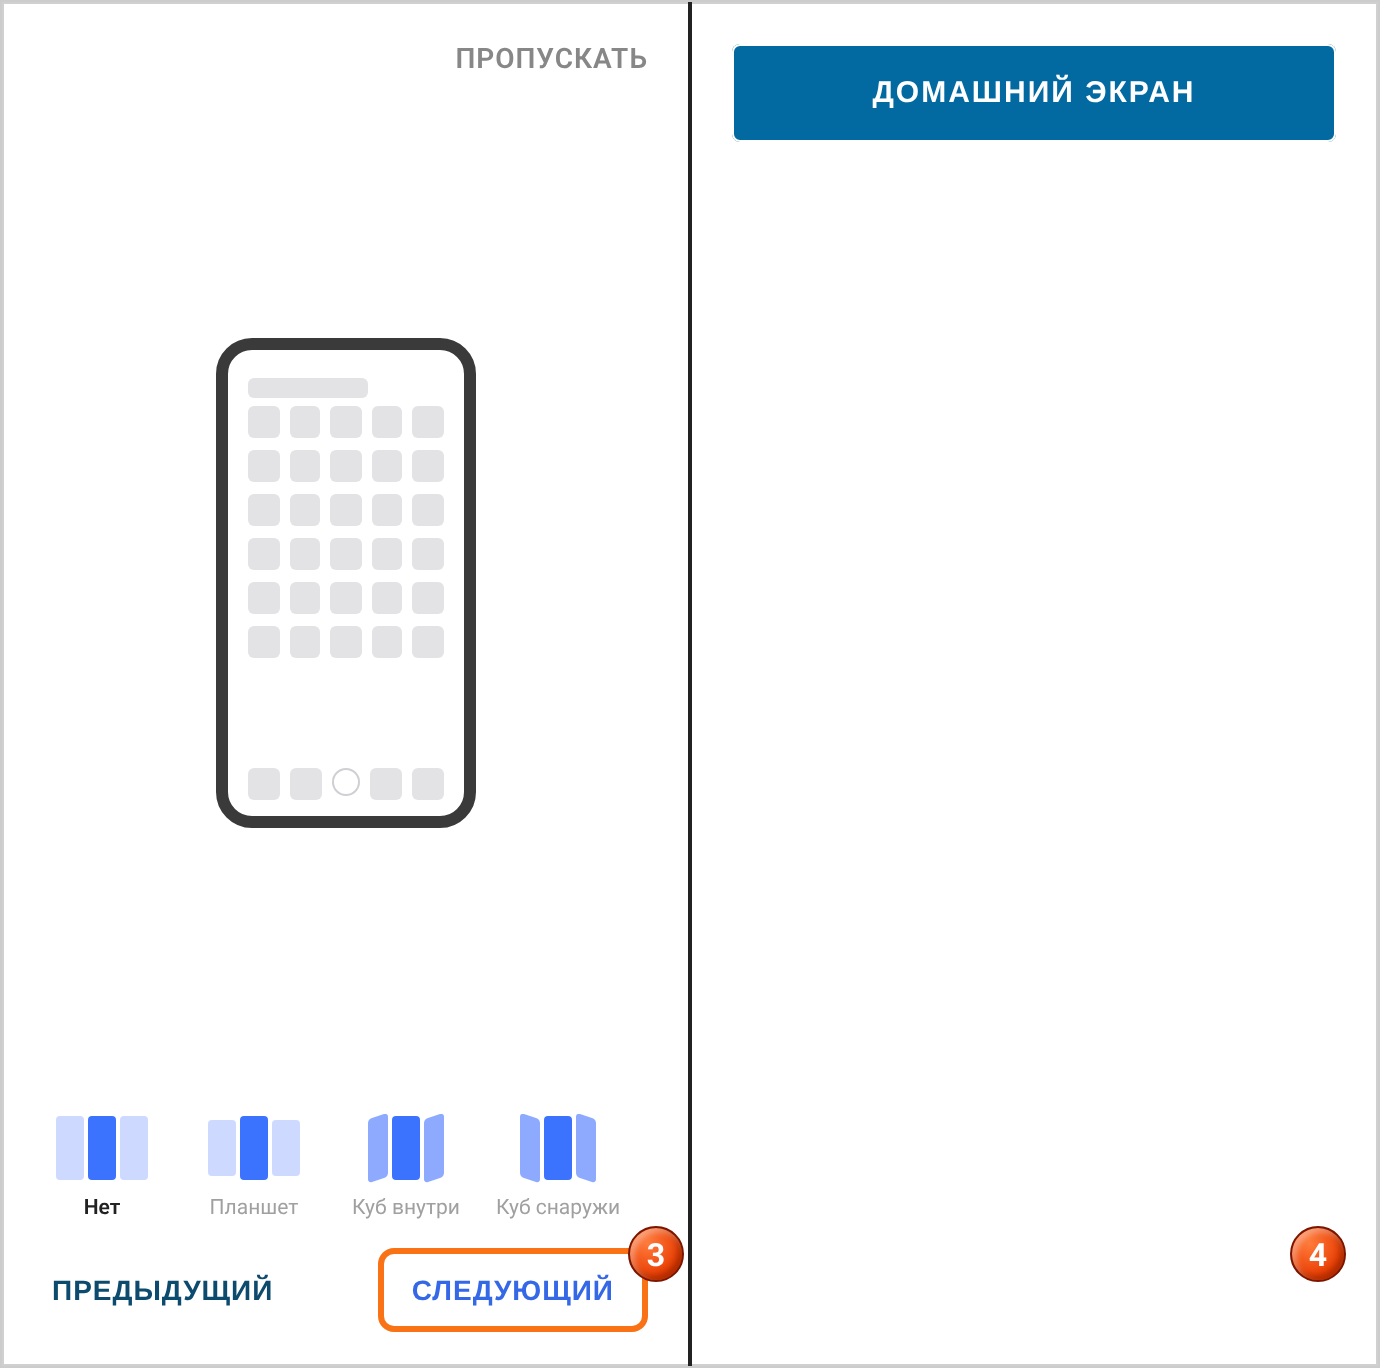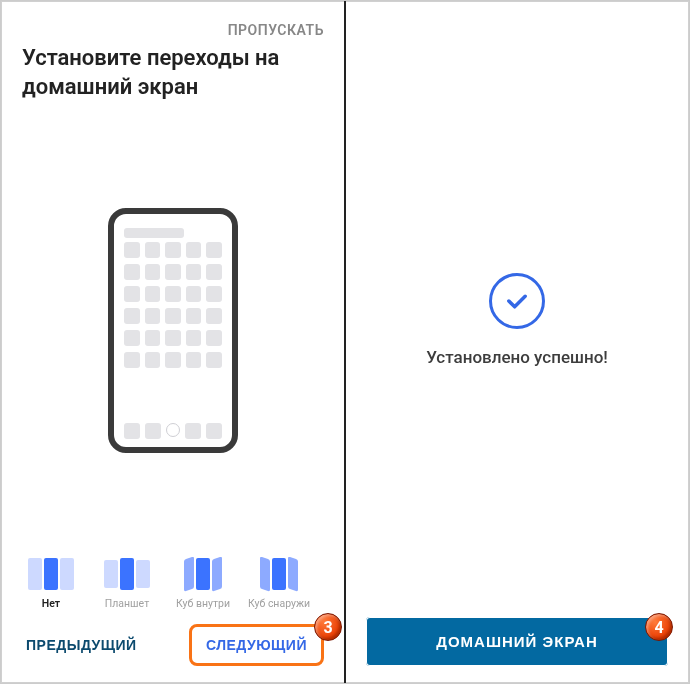--- a/index.html
+++ b/index.html
@@ -157,21 +157,20 @@
   .badge3 { left: 313px; bottom: 42px; }
   .badge4 { right: 16px; bottom: 42px; }
 
   .tlabel { white-space: nowrap; }
 </style>
 </head>
 <body>
 
 <div class="pane">
   <div class="skip">ПРОПУСКАТЬ</div>
-  <div class="title">Установите переходы на домашний экран</div>
 
   <div class="phone-wrap">
     <div class="phone">
       <div class="wide"></div>
       <div class="grid">
         <div class="row">
             <div class="icon"></div>
             <div class="icon"></div>
             <div class="icon"></div>
             <div class="icon"></div>
@@ -259,27 +258,19 @@
 
   </div>
 
   <div class="nav-row">
     <button class="prev-btn">ПРЕДЫДУЩИЙ</button>
     <button class="next-btn highlight-red">СЛЕДУЮЩИЙ</button>
   </div>
 </div>
 
 <div class="pane">
-  <div class="right-center">
-    <div class="check-circle">
-      <svg viewBox="0 0 24 24">
-          <polyline points="5 12 10 17 19 8"></polyline>
-        </svg>
-    </div>
-    <div class="success-text">Установлено успешно!</div>
-  </div>
   <button class="home-btn highlight-red">ДОМАШНИЙ ЭКРАН</button>
 </div>
 
 <div class="divider"></div>
 
 <div class="badge badge3">3</div>
 <div class="badge badge4">4</div>
 
 </body></html>

